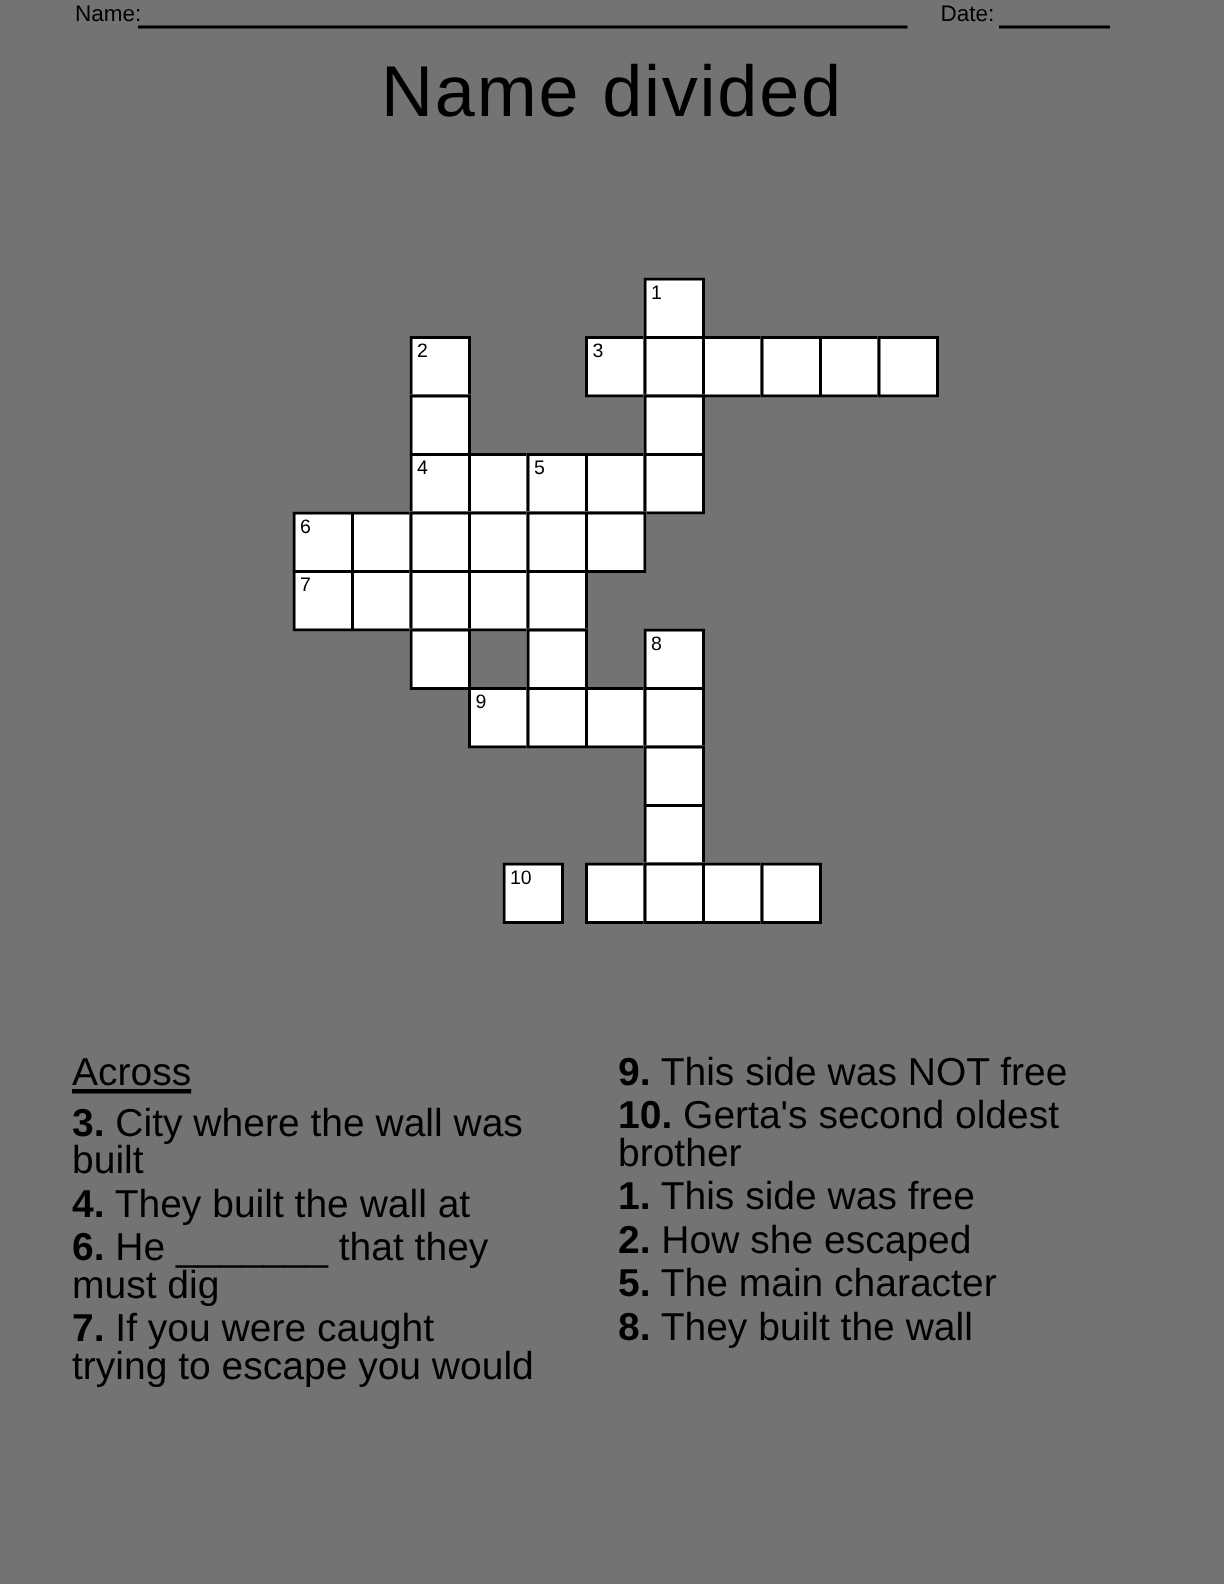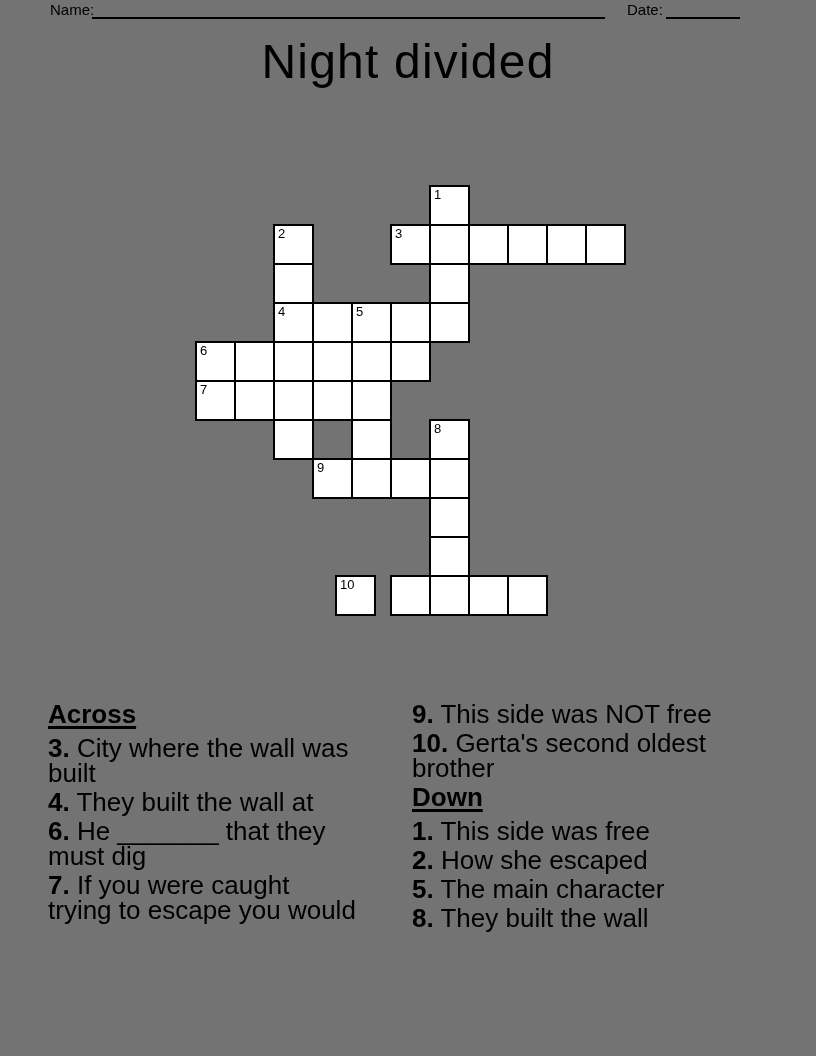--- a/index.html
+++ b/index.html
@@ -74,40 +74,40 @@
     position: absolute;
     top: 702px;
     width: 345px;
     font-size: 26px;
     line-height: 25px;
     color: #000;
   }
   .clues-left  { left: 48px; }
   .clues-right { left: 412px; }
   .clue-heading {
-    font-weight: 700;
+    font-weight: 400;
     text-decoration: underline;
     text-decoration-thickness: 2.5px;
     text-underline-offset: 3px;
     margin-bottom: 9px;
   }
   .clue { margin-bottom: 4px; white-space: nowrap; }
   .clue-num { font-weight: 700; }
 </style>
 </head>
 <body>
 
 <div class="page">
 
   <span class="hdr-label name-label">Name:</span>
   <span class="fill-line name-line"></span>
   <span class="hdr-label date-label">Date:</span>
   <span class="fill-line date-line"></span>
 
-  <h1 class="title">Night divided</h1>
+  <h1 class="title">Name divided</h1>
 
   <div class="grid" id="grid">
       <div class="cell" style="left: 234px; top: 0px;">
         <span class="cell-num">1</span>
       </div>
       <div class="cell" style="left: 78px; top: 39px;">
         <span class="cell-num">2</span>
       </div>
       <div class="cell" style="left: 195px; top: 39px;">
         <span class="cell-num">3</span>
@@ -173,21 +173,20 @@
         <div class="clue"><b class="clue-num">6.</b> He _______ that they<br>must dig</div>
         <div class="clue"><b class="clue-num">7.</b> If you were caught<br>trying to escape you would</div>
       </div>
   </div>
 
   <div class="clues-col clues-right">
     <div id="across-right-list">
         <div class="clue"><b class="clue-num">9.</b> This side was NOT free</div>
         <div class="clue"><b class="clue-num">10.</b> Gerta's second oldest<br>brother</div>
       </div>
-    <div class="clue-heading">Down</div>
     <div id="down-list">
         <div class="clue"><b class="clue-num">1.</b> This side was free</div>
         <div class="clue"><b class="clue-num">2.</b> How she escaped</div>
         <div class="clue"><b class="clue-num">5.</b> The main character</div>
         <div class="clue"><b class="clue-num">8.</b> They built the wall</div>
       </div>
   </div>
 
 </div>
 

